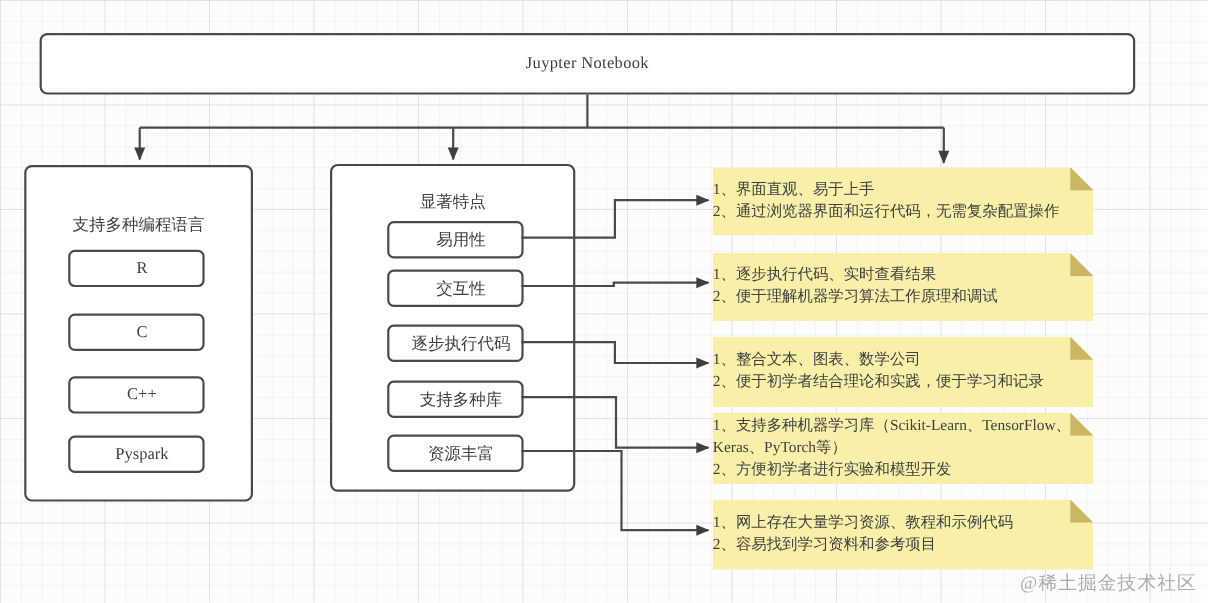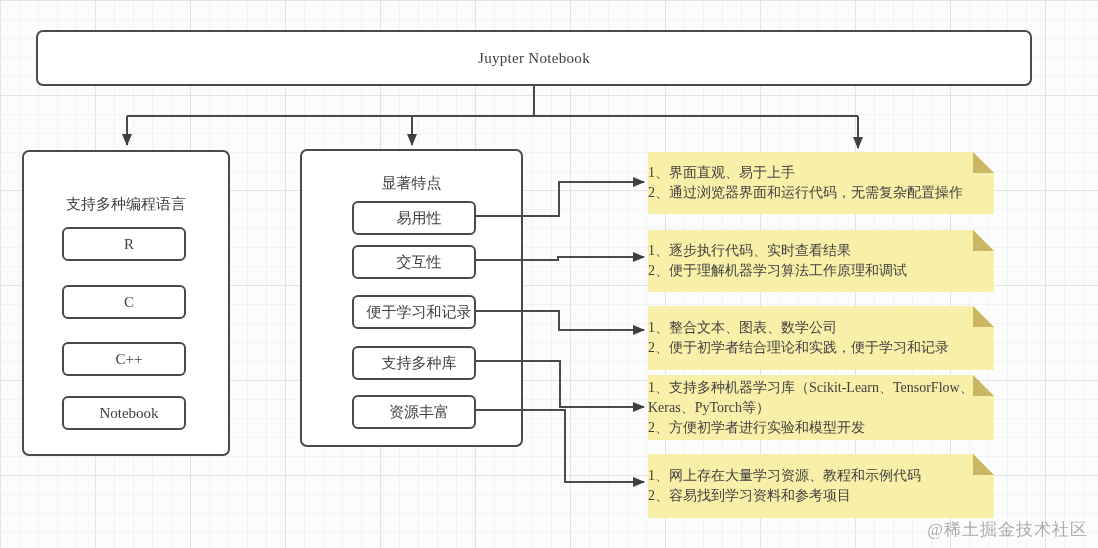--- a/index.html
+++ b/index.html
@@ -87,28 +87,28 @@
 
   <div class="big-box top-box">
     <span>Juypter Notebook</span>
   </div>
 
   <div class="big-box languages-panel">
     <div class="panel-title">支持多种编程语言</div>
     <div class="mini-box" style="top:75px">R</div>
     <div class="mini-box" style="top:133px">C</div>
     <div class="mini-box" style="top:190px">C++</div>
-    <div class="mini-box" style="top:244px">Notebook</div>
+    <div class="mini-box" style="top:244px">Pyspark</div>
   </div>
 
   <div class="big-box features-panel">
     <div class="panel-title">显著特点</div>
     <div class="mini-box" style="top:50px">易用性</div>
     <div class="mini-box" style="top:94px">交互性</div>
-    <div class="mini-box" style="top:144px">便于学习和记录</div>
+    <div class="mini-box" style="top:144px">逐步执行代码</div>
     <div class="mini-box" style="top:195px">支持多种库</div>
     <div class="mini-box" style="top:244px">资源丰富</div>
   </div>
 
   <div class="note" style="top:152px;height:62px">
     <span class="fold"></span>
     <div>1、界面直观、易于上手</div>
     <div>2、通过浏览器界面和运行代码，无需复杂配置操作</div>
   </div>
 

